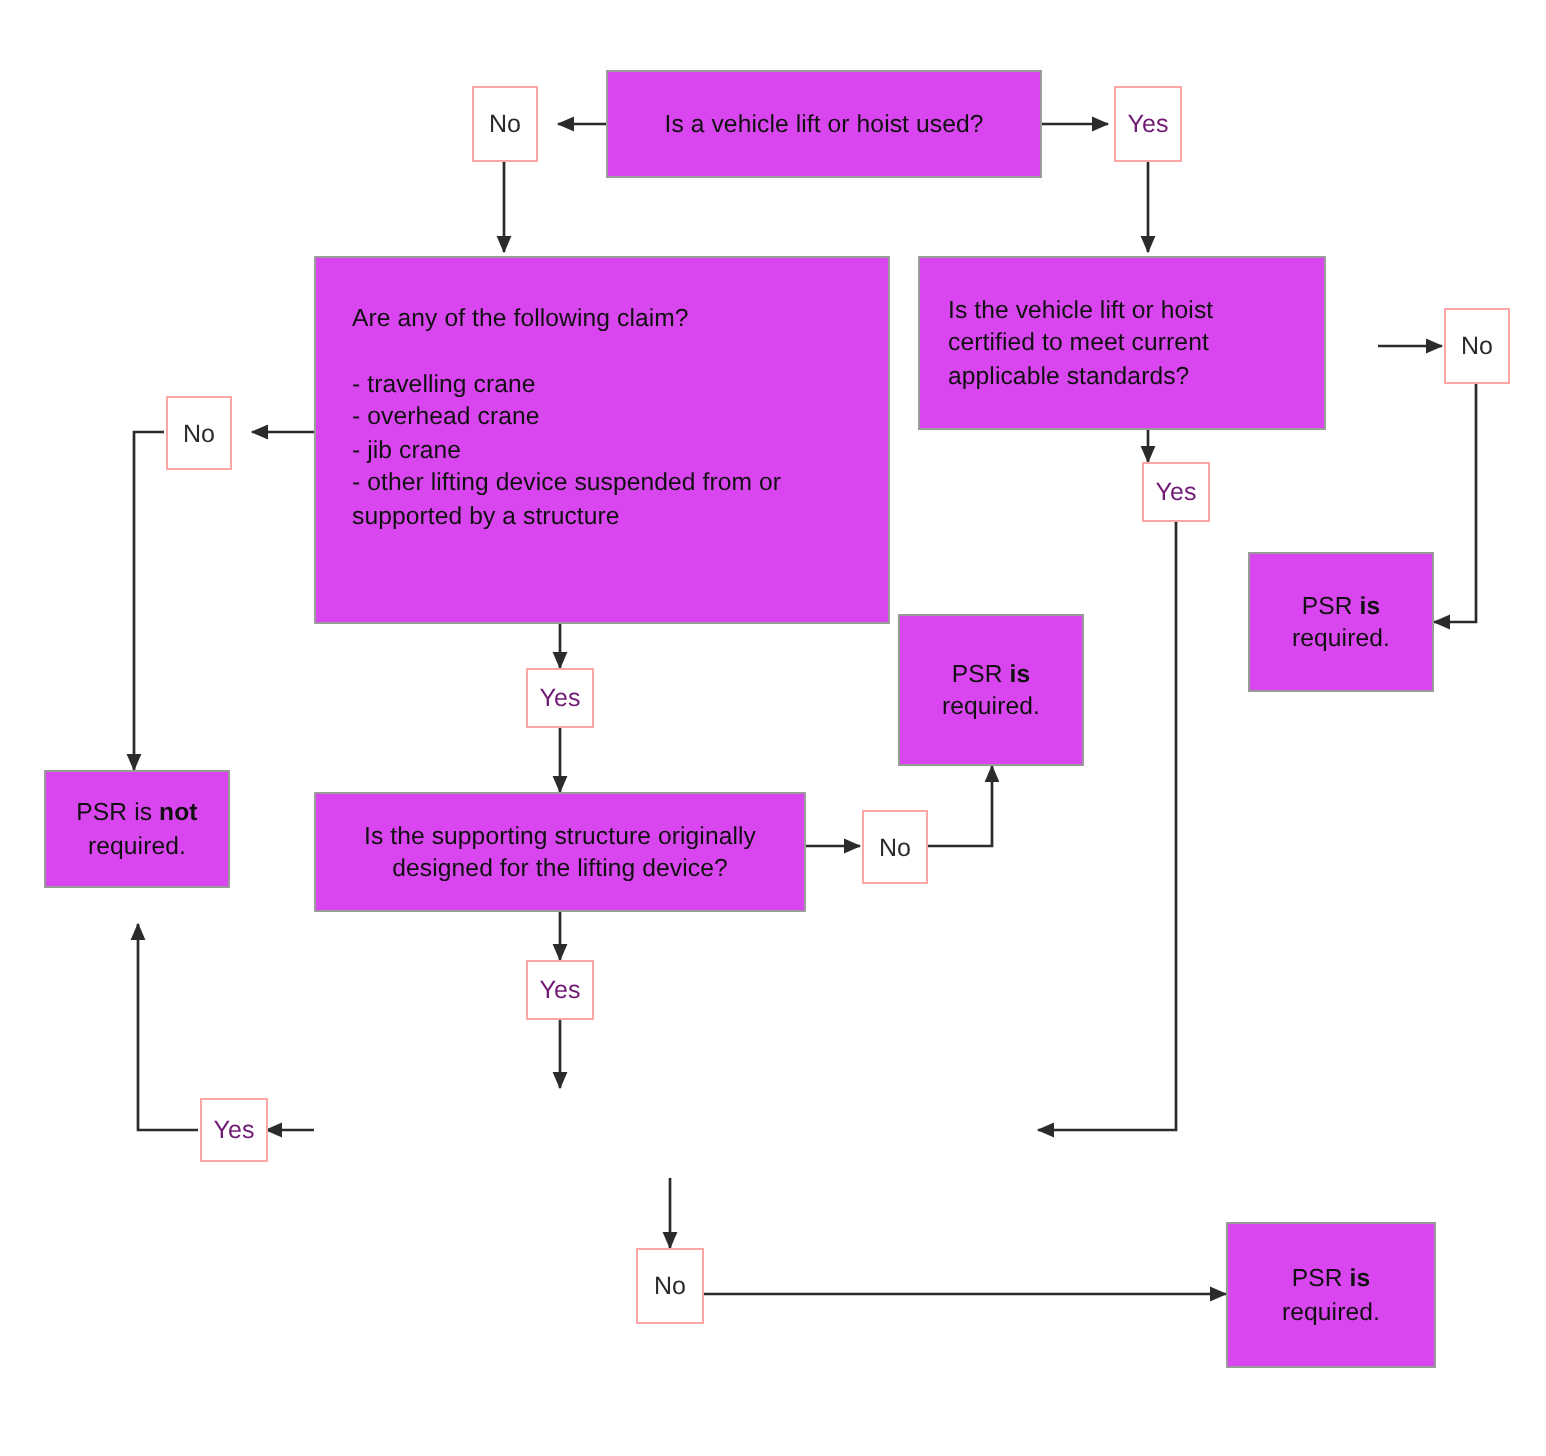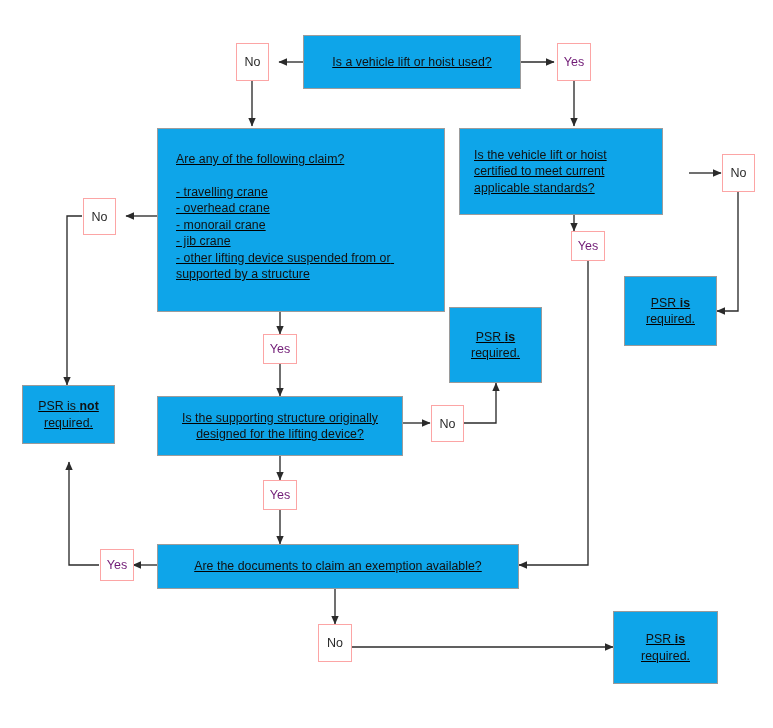--- a/index.html
+++ b/index.html
@@ -22,26 +22,25 @@
     position: absolute;
     left: 0;
     top: 0;
     width: 773px;
     height: 728px;
     pointer-events: none;
   }
   .node {
     position: absolute;
     box-sizing: border-box;
-    background: #0ea5e9;
+    background: #d946ef;
     border: 1px solid #9a9a9a;
     display: flex;
     align-items: center;
     z-index: 2;
-    text-decoration: underline;
   }
   .node.qbox {
     border: 1px solid #9c9c9c;
   }
   .node .txt {
     width: 100%;
     color: #111111;
     font-size: 12.3px;
     line-height: 16.5px;
     letter-spacing: 0.05px;
@@ -137,38 +136,34 @@
     <span class="txt">Is a vehicle lift or hoist used?</span>
   </div>
 
   <div class="node qbox left-align" style="left:157px; top:128px; width:288px; height:184px; padding:22px 18px 0 18px;">
     <div class="txt">
       <div>Are any of the following claim?</div>
       <div class="spacer"></div>
       <ul class="list">
         <li>- travelling crane</li>
         <li>- overhead crane</li>
-        <li>- monorail crane</li>
         <li>- jib crane</li>
         <li>- other lifting device suspended from or supported by a structure</li>
       </ul>
     </div>
   </div>
 
   <div class="node qbox left-align" style="left:459px; top:128px; width:204px; height:87px; padding:0 14px; align-items:center;">
     <span class="txt">Is the vehicle lift or hoist certified to meet current applicable standards?</span>
   </div>
 
   <div class="node qbox center" style="left:157px; top:396px; width:246px; height:60px; padding:0 10px;">
     <span class="txt">Is the supporting structure originally designed for the lifting device?</span>
   </div>
 
-  <div class="node qbox center" style="left:157px; top:544px; width:362px; height:45px; padding:0 10px;">
-    <span class="txt">Are the documents to claim an exemption available?</span>
-  </div>
 
   <div class="node center" style="left:22px; top:385px; width:93px; height:59px;">
     <span class="txt"><span>PSR is </span><b>not</b><br><span> required.</span></span>
   </div>
 
   <div class="node center" style="left:449px; top:307px; width:93px; height:76px;">
     <span class="txt"><span>PSR </span><b>is</b><br><span> required.</span></span>
   </div>
 
   <div class="node center" style="left:624px; top:276px; width:93px; height:70px;">

